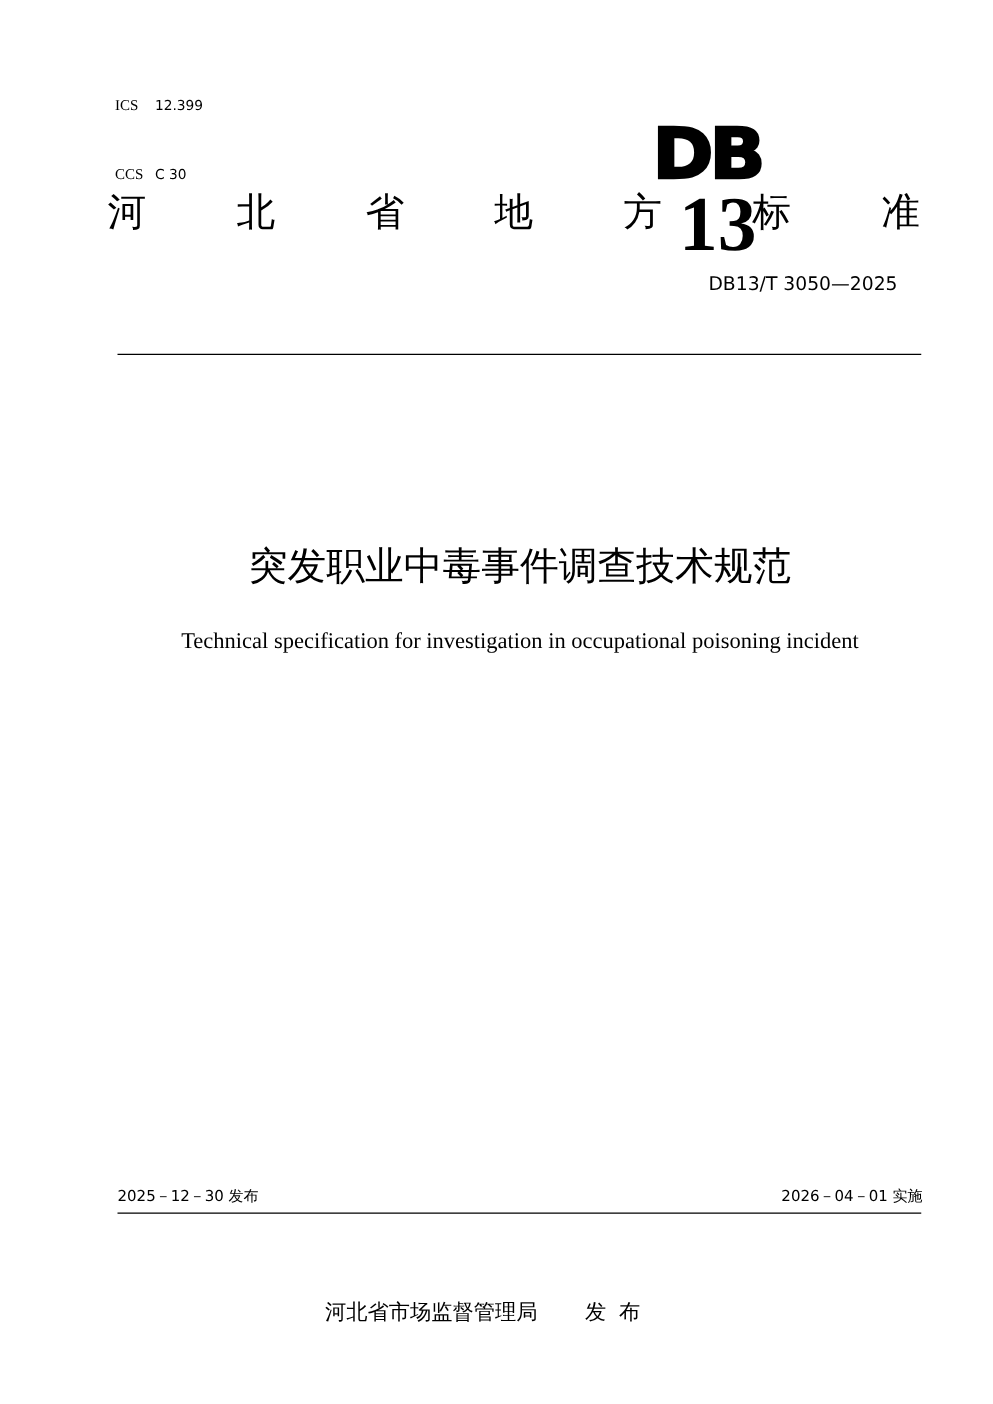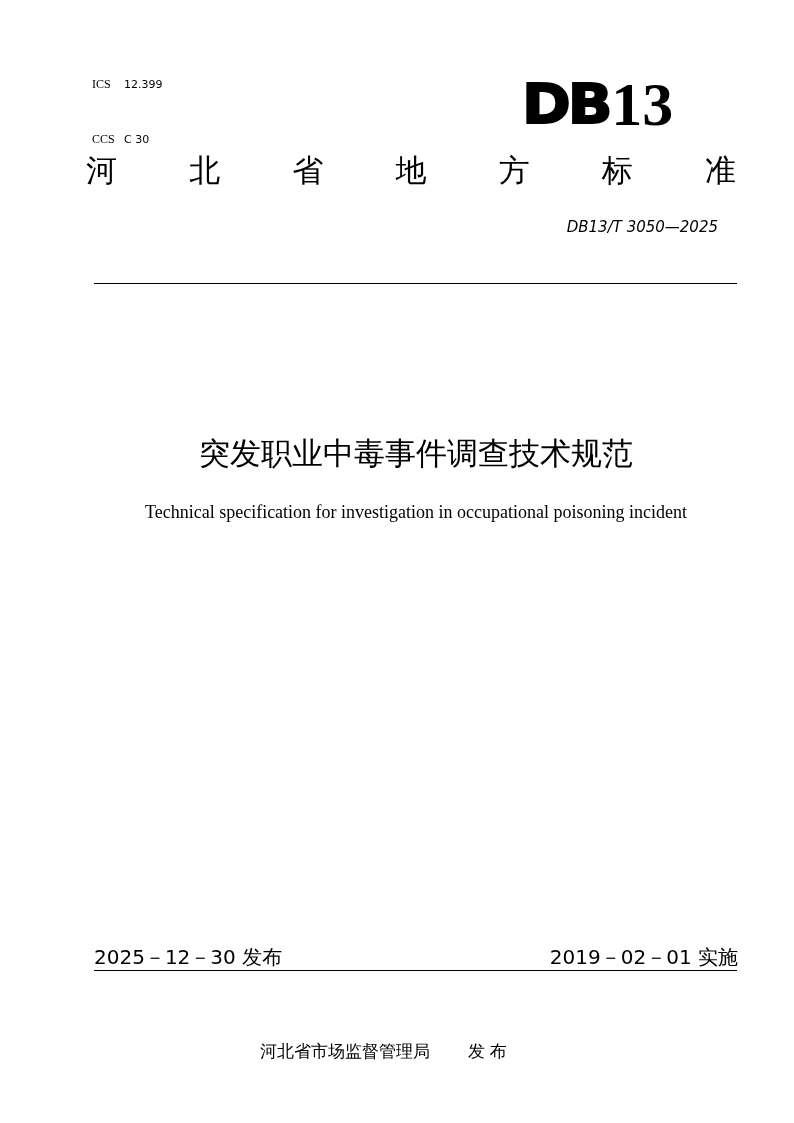--- a/index.html
+++ b/index.html
@@ -1,34 +1,34 @@
 <!DOCTYPE html>
 <html><head>
   <meta charset="utf-8">
   <style>
     html, body { margin: 0; padding: 0; background: #ffffff; }
     body { width: 794px; height: 1123px; position: relative; overflow: hidden; color: #000; }
     .abs { position: absolute; }
     .ics { left: 92px; top: 38px; font-family: "Liberation Serif", serif; font-size: 12px; line-height: 16px; }
     .ics .lbl { display: inline-block; width: 32px; margin-top: 38px; }
     .ics .val { font-family: "DejaVu Sans", sans-serif; font-size: 11px; }
-    .logo { left: 522px; top: 72px; height: 60px; display: flex; align-items: flex-end; }
+    .logo { left: 522px; top: 96px; height: 60px; display: flex; align-items: flex-end; flex-direction: column; }
     .logo .db { font-family: "DejaVu Sans", sans-serif; font-weight: 900; font-size: 56px; line-height: 56px; letter-spacing: -3px; transform: scaleX(1.05); transform-origin: left bottom; -webkit-text-stroke: 2px #000; }
     .logo .num { font-family: "Liberation Serif", serif; font-weight: bold; font-size: 62px; line-height: 56px; margin-left: 6px; }
     .std-title { left: 86px; top: 150px; width: 650px; display: flex; justify-content: space-between; font-family: "DejaVu Sans", sans-serif; font-size: 31px; line-height: 40px; }
-    .std-num { right: 76px; top: 217px; font-family: "DejaVu Sans", sans-serif; font-size: 15px; line-height: 20px; font-style: italic; }
+    .std-num { right: 76px; top: 217px; font-family: "DejaVu Sans", sans-serif; font-size: 15px; line-height: 20px; }
     .rule { left: 94px; width: 643px; height: 1px; background: #000; }
     .rule.top { top: 283px; }
     .rule.bottom { top: 970px; }
     .cn-title { left: 0; width: 832px; top: 430px; text-align: center; font-family: "DejaVu Sans", sans-serif; font-size: 31px; line-height: 46px; }
     .en-title { left: 0; width: 832px; top: 500px; text-align: center; font-family: "Liberation Serif", serif; font-size: 18px; line-height: 24px; }
-    .date { top: 946px; font-family: "DejaVu Sans", sans-serif; font-size: 20px; line-height: 22px; }
+    .date { top: 946px; font-family: "DejaVu Sans", sans-serif; font-size: 12px; line-height: 22px; }
     .date.left { left: 94px; }
     .date.right { right: 56px; }
-    .publisher { left: 260px; top: 1040px; font-family: Liberation Sans, sans-serif; font-size: 17px; line-height: 24px; }
+    .publisher { left: 260px; top: 1040px; font-family: Liberation Mono, monospace; font-size: 17px; line-height: 24px; }
     .publisher .gap { display: inline-block; width: 38px; }
   </style>
 </head>
 <body>
 
 <div class="abs ics">
   <div>
     <span class="lbl">ICS</span><span class="val">12.399</span>
   </div>
   <div>
@@ -52,18 +52,18 @@
 </div>
 
 <div class="abs std-num">DB13/T 3050—2025</div>
 
 <div class="abs rule top"></div>
 
 <div class="abs cn-title">突发职业中毒事件调查技术规范</div>
 <div class="abs en-title">Technical specification for investigation in occupational poisoning incident</div>
 
 <div class="abs date left">2025－12－30 发布</div>
-<div class="abs date right">2019－02－01 实施</div>
+<div class="abs date right">2026－04－01 实施</div>
 <div class="abs rule bottom"></div>
 
 <div class="abs publisher">
   <span>河北省市场监督管理局</span><span class="gap"></span><span>发 布</span>
 </div>
 
 </body></html>

